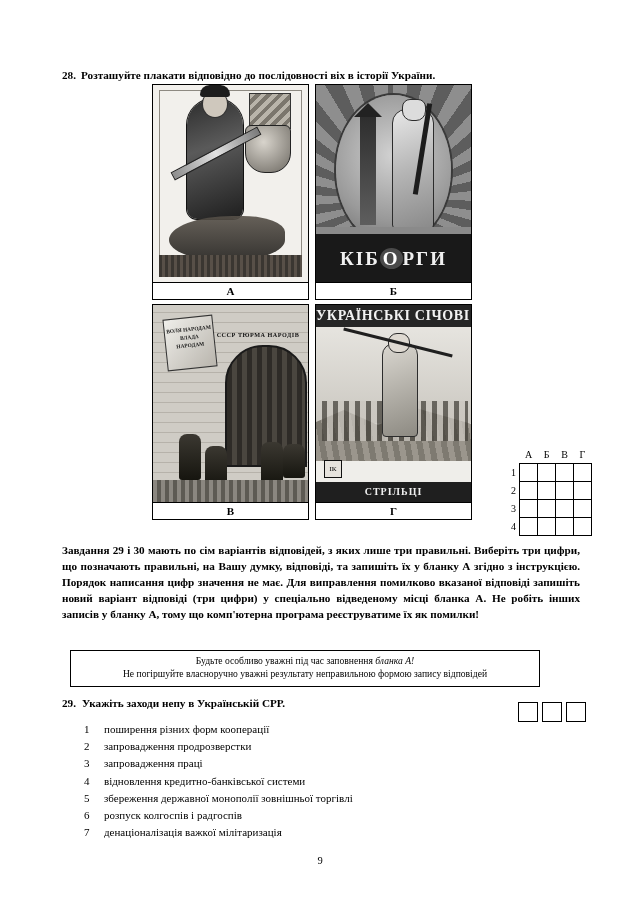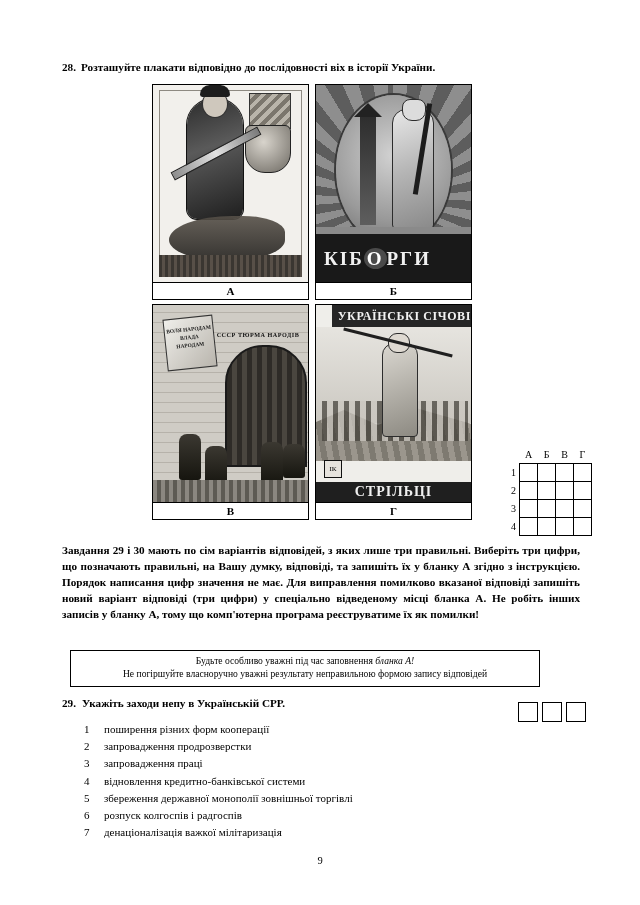--- a/index.html
+++ b/index.html
@@ -19,21 +19,21 @@
     position: absolute;
     left: 0; top: 0;
     width: 640px;
     height: 905px;
   }
 
   
   .q28 {
     position: absolute;
     left: 62px;
-    top: 60px;
+    top: 68px;
     width: 520px;
     font-size: 11.2px;
     font-weight: bold;
     line-height: 1.3;
   }
   .q28 .qnum { margin-right: 5px; }
 
   
   .poster-grid {
     position: absolute;
@@ -195,21 +195,22 @@
     background: #191919;
   }
   .artB .redstripe {
     position: absolute;
     left: 0; right: 0; bottom: 48px;
     height: 7px;
     background: #8a8a8a;
   }
   .artB .btitle {
     position: absolute;
-    left: 8px; right: 0; bottom: 12px;
+    left: 0; right: 0; bottom: 12px;
+    text-align: center;
     color: #f0f0f0;
     font-family: "Liberation Serif", serif;
     font-weight: bold;
     font-size: 19px;
     letter-spacing: 2px;
   }
   .artB .btitle .o {
     color: #ffffff;
     background: #4a4a4a;
     border-radius: 50%;
@@ -271,26 +272,26 @@
   .artC .w4 { left: 130px; bottom: 24px; height: 34px; }
   .artC .ground2 {
     position: absolute; left: 0; right: 0; bottom: 0;
     height: 22px;
     background: repeating-linear-gradient(90deg,#8b8780 0 4px,#5d5a53 4px 8px);
   }
 
   
   .artD { background: #efeeea; }
   .artD .dtop {
-    position: absolute; left: 16px; right: 0; top: 0;
+    position: absolute; left: 0; right: 0; top: 0;
     height: 22px;
     background: #262626;
     color: #f2f2f2;
-    text-align: right;
-    font-size: 12px;
+    text-align: left;
+    font-size: 14px;
     font-weight: bold;
     line-height: 22px;
     letter-spacing: .6px;
   }
   .artD .sky {
     position: absolute; left: 0; right: 0; top: 22px;
     height: 96px;
     background: linear-gradient(180deg,#e6e4df 0%,#cbc8c1 100%);
   }
   .artD .hills {
@@ -328,21 +329,21 @@
     width: 146px; height: 40px;
     background: repeating-linear-gradient(90deg,#46433c 0 5px,#cbc7c0 5px 11px);
     opacity: .75;
   }
   .artD .dbottom {
     position: absolute; left: 0; right: 0; bottom: 0;
     height: 20px;
     background: #1f1f1f;
     color: #f0f0f0;
     text-align: center;
-    font-size: 14px;
+    font-size: 10px;
     font-weight: bold;
     line-height: 20px;
     letter-spacing: 1px;
   }
   .artD .stamp {
     position: absolute;
     left: 8px; bottom: 24px;
     width: 16px; height: 16px;
     border: 1px solid #111;
     font-size: 7px;

